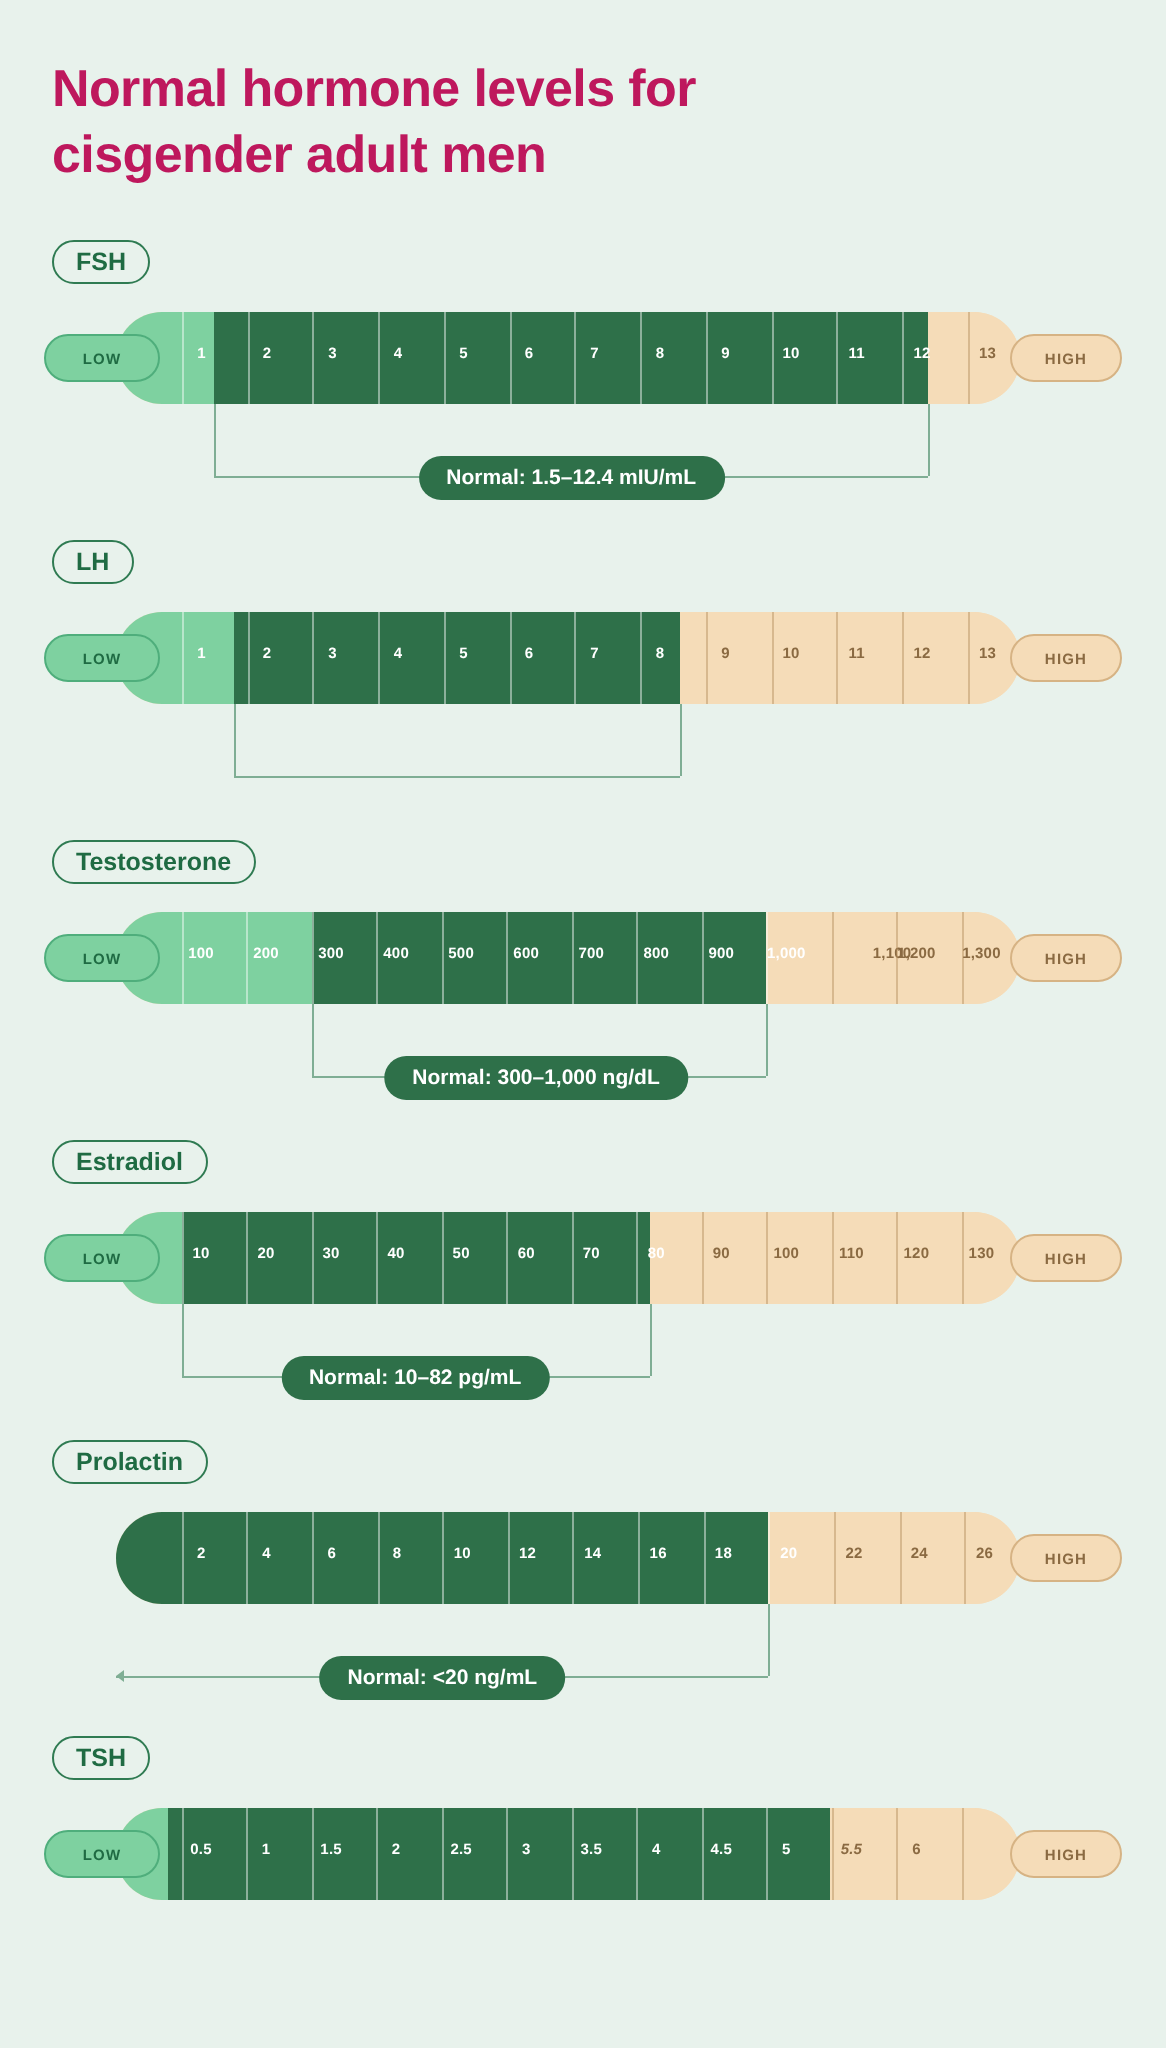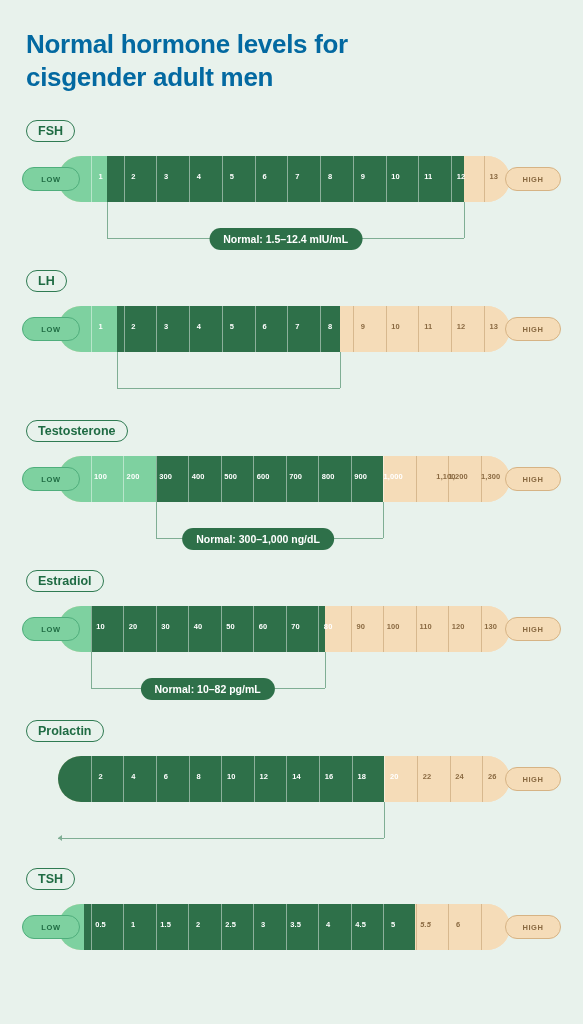--- a/index.html
+++ b/index.html
@@ -13,21 +13,21 @@
   }
   #page{position:relative;width:583px;height:1024px;}
 
   .title{
     position:absolute;
     left:26px; top:28px;
     width:400px;
     font-size:26px;
     line-height:1.26;
     font-weight:bold;
-    color:#0369a1;
+    color:#be185d;
     letter-spacing:-0.3px;
   }
 
   .row{position:absolute;left:0;width:583px;}
 
   
   .name-pill{
     position:absolute;
     left:26px;
     height:22px;
@@ -277,21 +277,21 @@
             <div class="tick on-tan" style="left: 422.734px;"></div>
             <div class="tick-lbl dark" style="left: 432.734px;">1,300</div>
           </div>
           <div class="end-pill low">LOW</div>
           <div class="end-pill high">HIGH</div>
         </div>
         <div class="bracket" style="top: 82px;">
           <div class="leg" style="left: 155.554px; height: 36px;"></div>
           <div class="leg" style="left: 383.18px; height: 36px;"></div>
           <div class="base" style="left: 155.554px; width: 227.626px; top: 36px;"></div>
-          <div class="normal-pill" style="left: 258px; top: 26px;">Normal: 300–1,000 ng/dL</div>
+          <div class="normal-pill" style="left: 268px; top: 26px;">Normal: 300–1,000 ng/dL</div>
         </div>
       </div>
       <div class="row" style="top: 570px; height: 130px;">
         <div class="name-pill" style="top: 0px;">Estradiol</div>
         <div class="bar-wrap" style="top: 36px;">
           <div class="bar">
             <div class="seg low" style="left: 0px; width: 32.518px;"></div>
             <div class="seg normal" style="left: 32.518px; width: 234.129px;"></div>
             <div class="seg high" style="left: 266.647px; width: 185.353px;"></div>
             <div class="tick" style="left: 32.518px;"></div>
@@ -363,20 +363,21 @@
             <div class="tick-lbl dark" style="left: 401.625px;">24</div>
             <div class="tick on-tan" style="left: 424.26px;"></div>
             <div class="tick-lbl dark" style="left: 434.26px;">26</div>
           </div>
           <div class="end-pill high">HIGH</div>
         </div>
         <div class="bracket" style="top: 82px;">
           <div class="arrow" style="left: 58px; top: 33px;"></div>
           <div class="leg" style="left: 384.354px; height: 36px;"></div>
           <div class="base" style="left: 58px; width: 326.354px; top: 36px;"></div>
+          <div class="normal-pill" style="left: 221.177px; top: 26px;">Normal: &lt;20 ng/mL</div>
         </div>
       </div>
       <div class="row" style="top: 868px; height: 130px;">
         <div class="name-pill" style="top: 0px;">TSH</div>
         <div class="bar-wrap" style="top: 36px;">
           <div class="bar">
             <div class="seg low" style="left: 0px; width: 26.0144px;"></div>
             <div class="seg normal" style="left: 26.0144px; width: 331.033px;"></div>
             <div class="seg high" style="left: 357.047px; width: 94.9525px;"></div>
             <div class="tick" style="left: 32.518px;"></div>

